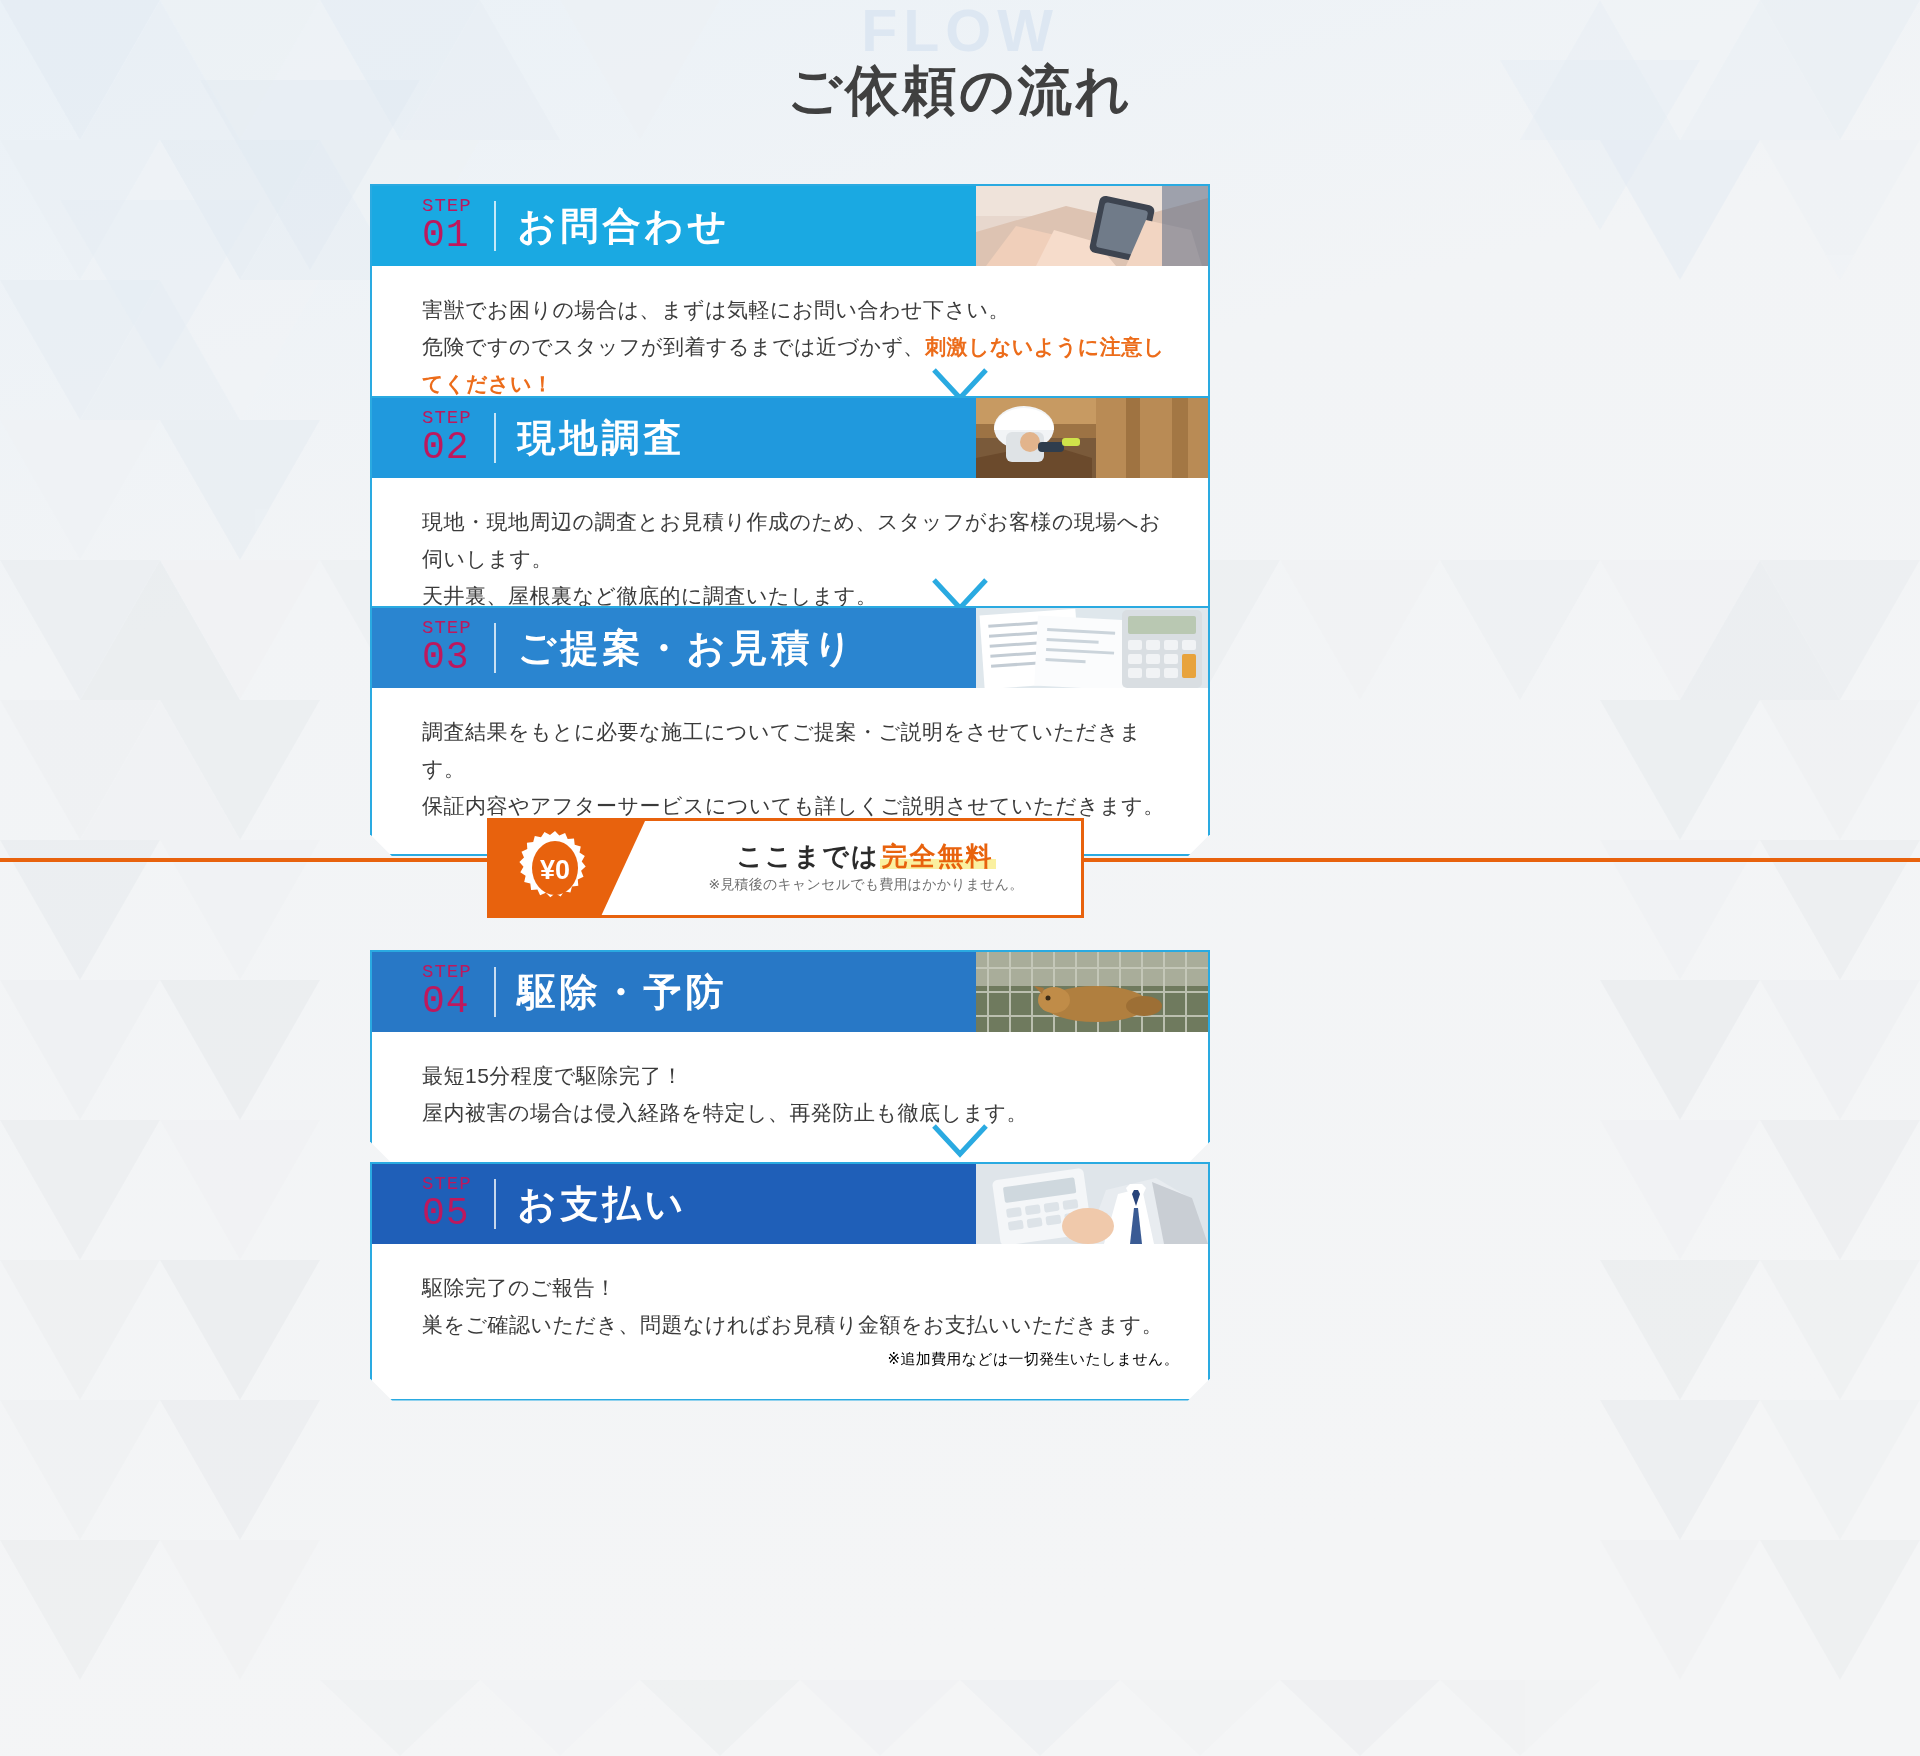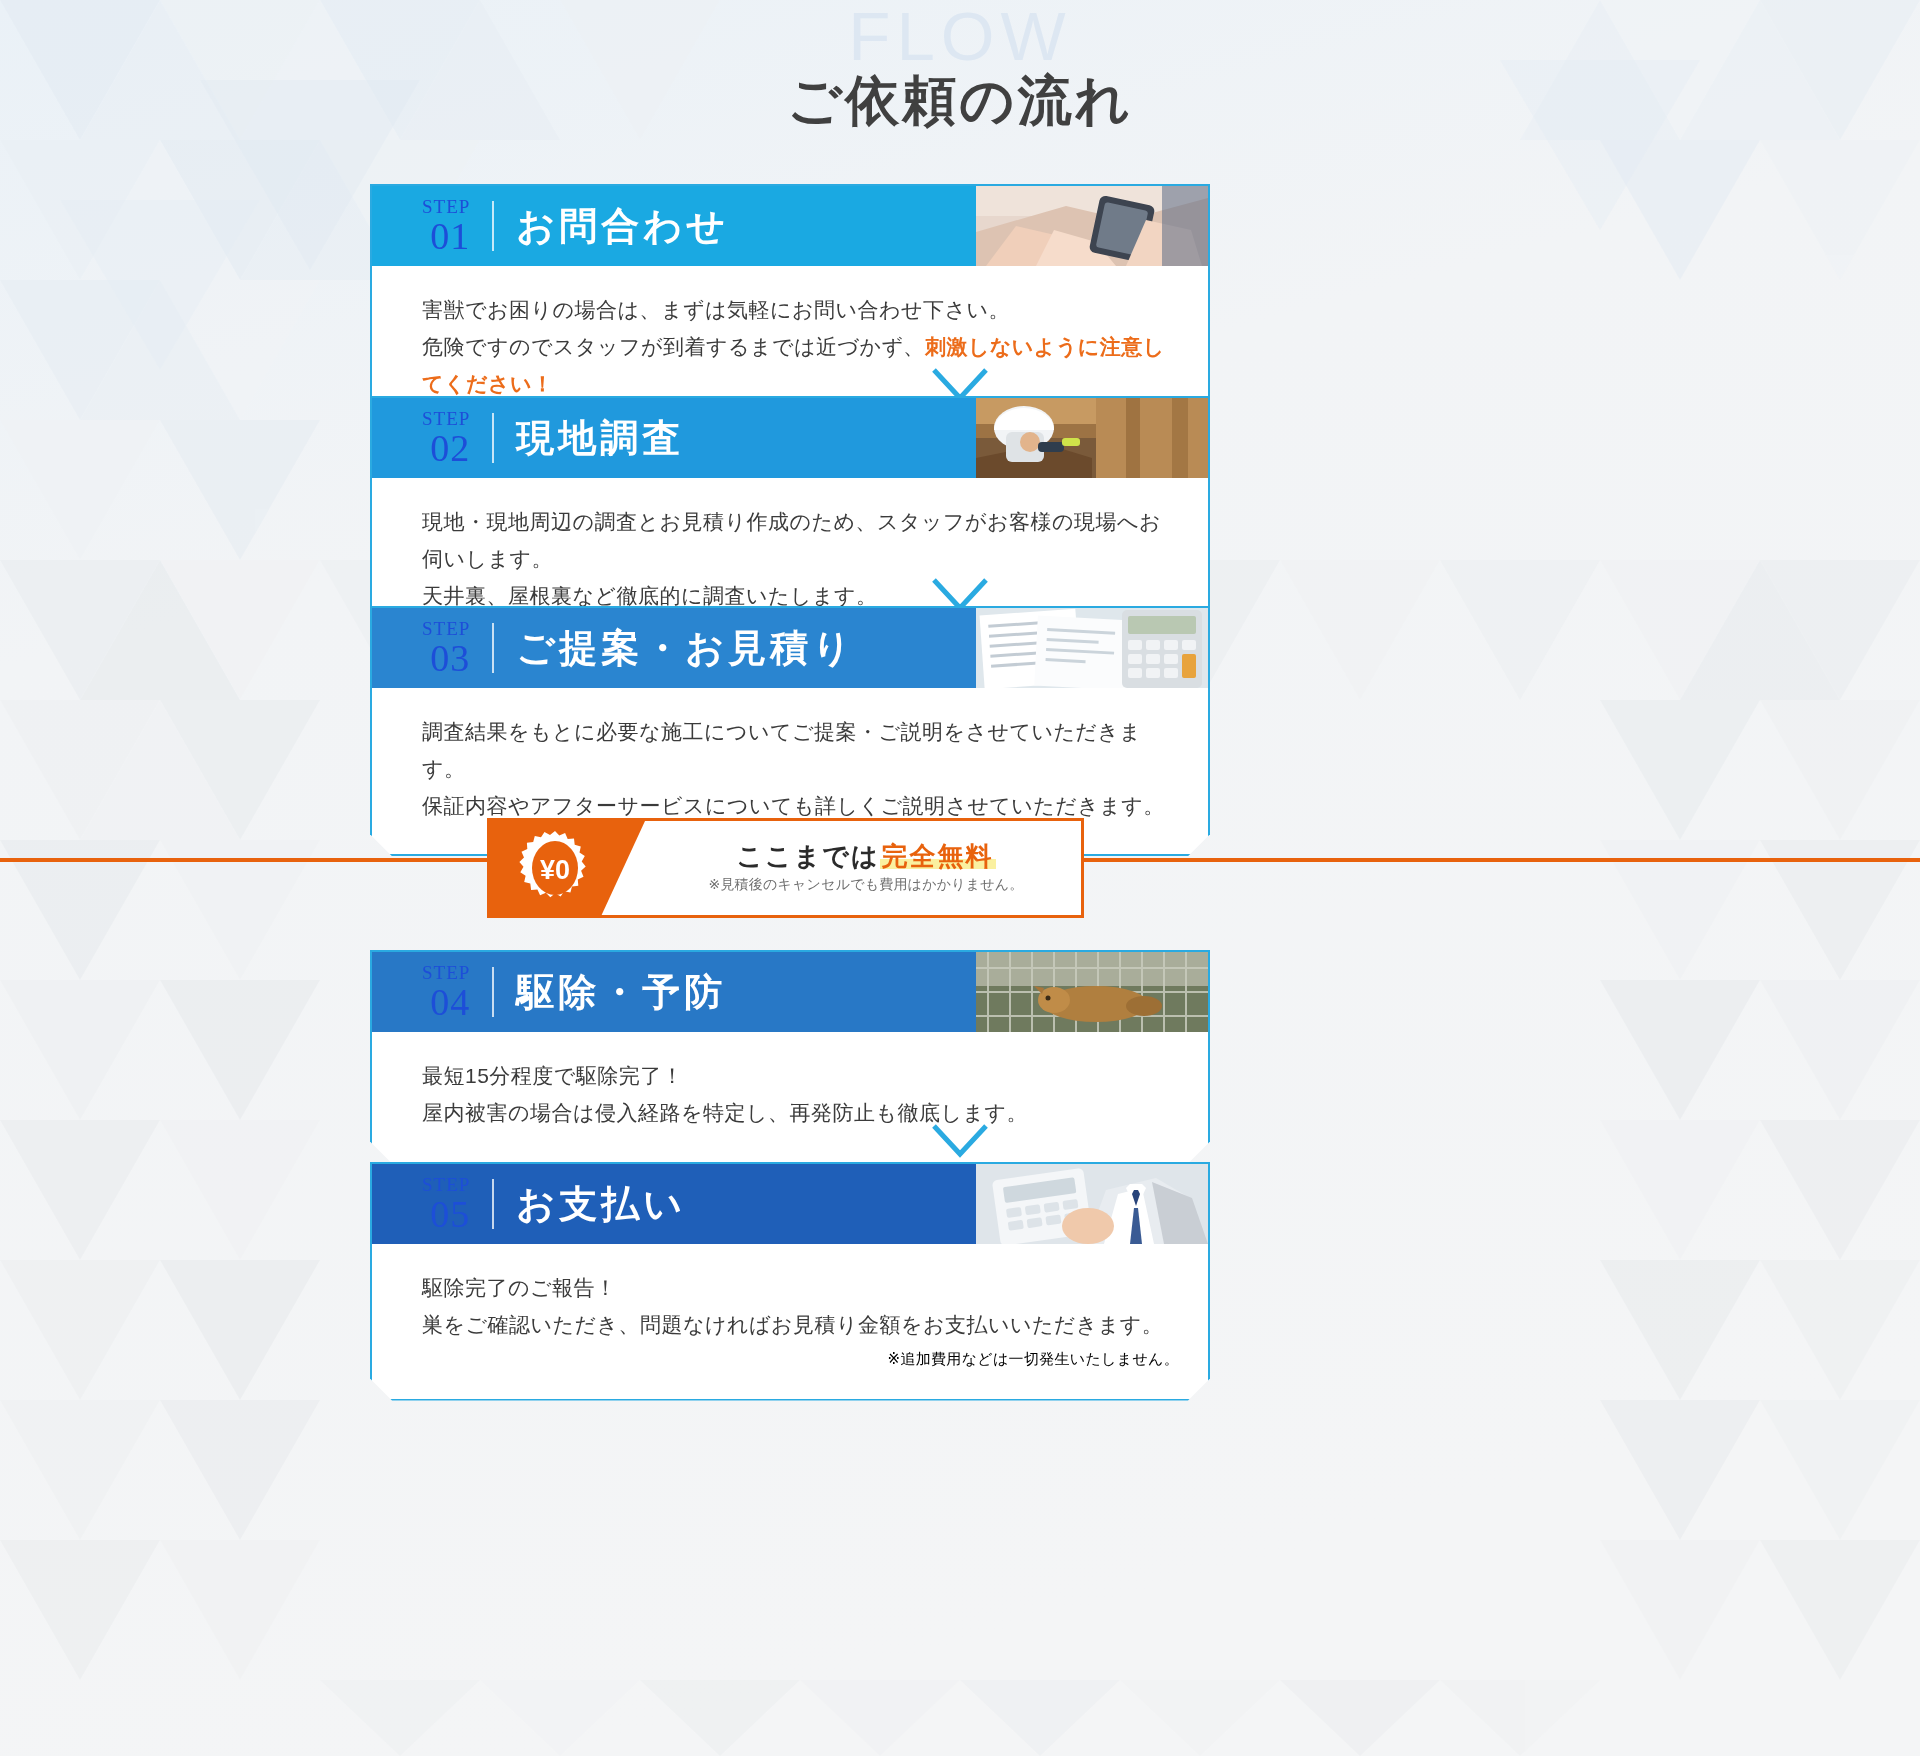--- a/index.html
+++ b/index.html
@@ -14,21 +14,21 @@
 
   
   #bg-layer{ position:absolute; inset:0; z-index:0; }
   #bg-layer svg{ width:100%; height:100%; display:block; }
 
   #page{ position:relative; z-index:2; width:1920px; height:1756px; }
 
   
   .hero{ position:absolute; top:0; left:0; width:1920px; text-align:center; }
   .hero-flow{
-    font-size:69px; font-weight:normal; letter-spacing:6px;
+    font-size:59px; font-weight:bold; letter-spacing:6px;
     color:#dde7f2; line-height:1.0; padding-top:2px;
     font-family:"Liberation Sans",sans-serif;
   }
   .hero-jp{
     font-size:54px; font-weight:bold; color:#404040;
     font-family:"Liberation Serif","DejaVu Serif",serif;
     letter-spacing:3px; margin-top:-6px;
   }
 
   
@@ -40,22 +40,22 @@
   }
   .card-head{
     position:relative; height:80px; display:flex; align-items:center;
     overflow:hidden;
   }
   .head-bar{
     position:absolute; inset:0; right:230px;
   }
   .head-inner{ position:relative; display:flex; align-items:center; padding-left:50px; height:80px; z-index:3;}
   .step-word{
-    color:#1d4ed8; text-align:right; line-height:1;
-    font-family:Liberation Serif, serif;
+    color:#be185d; text-align:left; line-height:1;
+    font-family:Liberation Mono, monospace;
   }
   .step-word .w{ font-size:19px; letter-spacing:1px; display:block; }
   .step-word .n{ font-size:38px; font-weight:300; display:block; margin-top:1px; letter-spacing:1px;}
   .divider-v{ width:2px; height:50px; background:rgba(255,255,255,.75); margin:0 22px; }
   .step-title{
     color:#fff; font-size:38px; font-weight:bold; letter-spacing:4px;
     font-family:"Liberation Serif","DejaVu Serif",serif;
   }
   .thumb{
     position:absolute; top:0; right:0; width:232px; height:80px; overflow:hidden; z-index:2;

